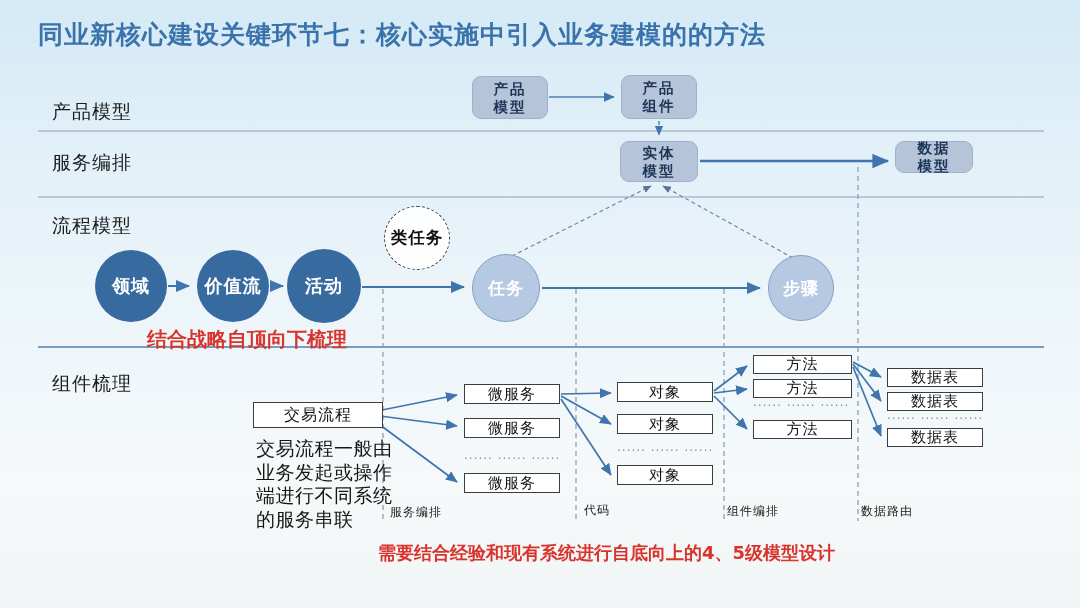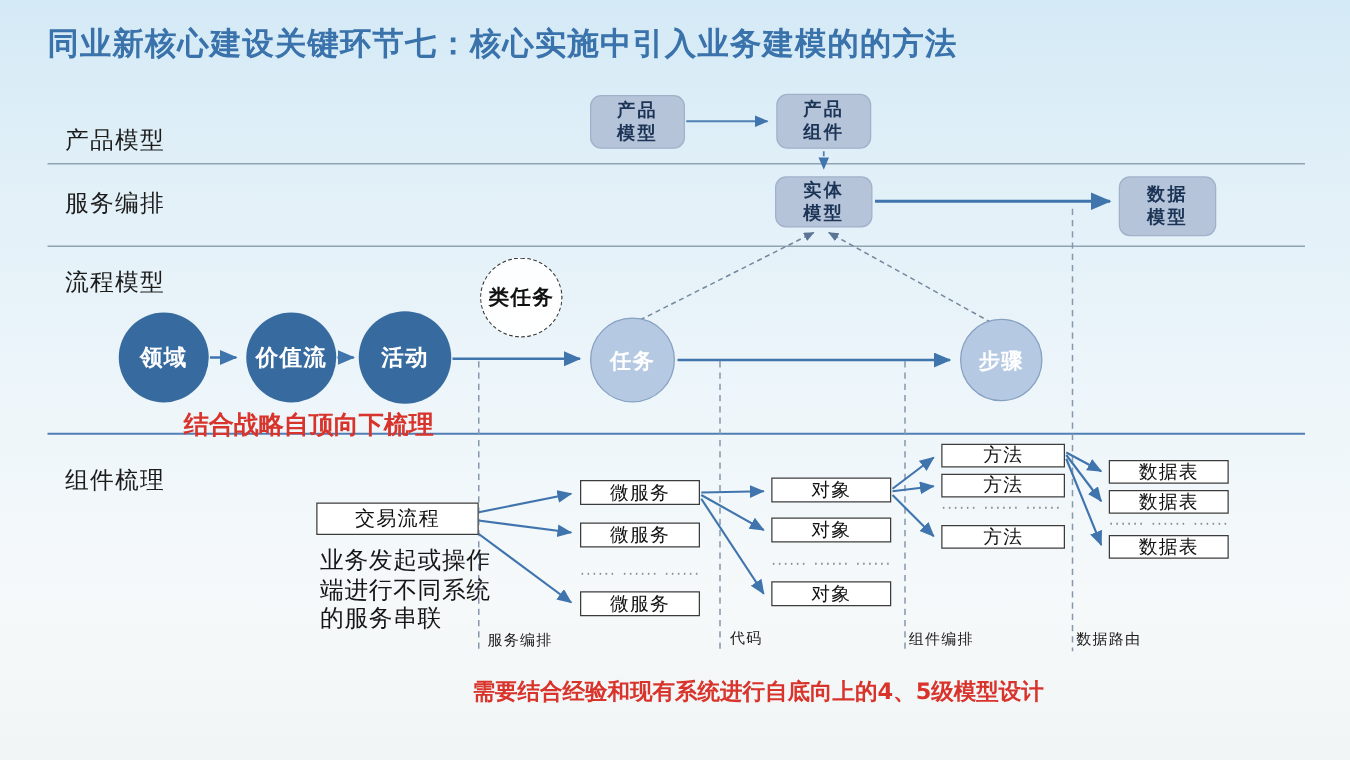--- a/index.html
+++ b/index.html
@@ -117,21 +117,21 @@
     <span>模型</span>
   </div>
   <div class="node mbox" style="left:621px; top:75px; width:76px; height:44px;">
     <span>产品</span>
     <span>组件</span>
   </div>
   <div class="node mbox" style="left:620px; top:141px; width:78px; height:41px;">
     <span>实体</span>
     <span>模型</span>
   </div>
-  <div class="node mbox" style="left:895px; top:141px; width:78px; height:48px;">
+  <div class="node mbox" style="left:895px; top:141px; width:78px; height:32px;">
     <span>数据</span>
     <span>模型</span>
   </div>
 
   <div class="node circle dark" style="left:95px;  top:250px; width:72px; height:72px;">
       <span>领域</span>
     </div>
   <div class="node circle dark" style="left:197px; top:250px; width:72px; height:72px;">
       <span>价值流</span>
     </div>
@@ -145,20 +145,21 @@
       <span>步骤</span>
     </div>
   <div class="node circle task-class" style="left:384px; top:206px; width:66px; height:64px;">
       <span>类任务</span>
     </div>
 
   <div class="rednote" style="left:147px; top:326px; font-size:20px;">结合战略自顶向下梳理</div>
 
   <div class="wbox" style="left:253px; top:402px; width:130px; height:26px; font-size:16px;">交易流程</div>
   <div class="desc" style="left:256px; top:437px;">
+    <div>交易流程一般由</div>
     <div>业务发起或操作</div>
     <div>端进行不同系统</div>
     <div>的服务串联</div>
   </div>
 
   <div class="wbox" style="left:464px; top:384px; width:96px; height:20px;">微服务</div>
   <div class="wbox" style="left:464px; top:418px; width:96px; height:20px;">微服务</div>
   <div class="dots" style="left:464px; top:452px;">······ ······ ······</div>
   <div class="wbox" style="left:464px; top:473px; width:96px; height:20px;">微服务</div>
 

